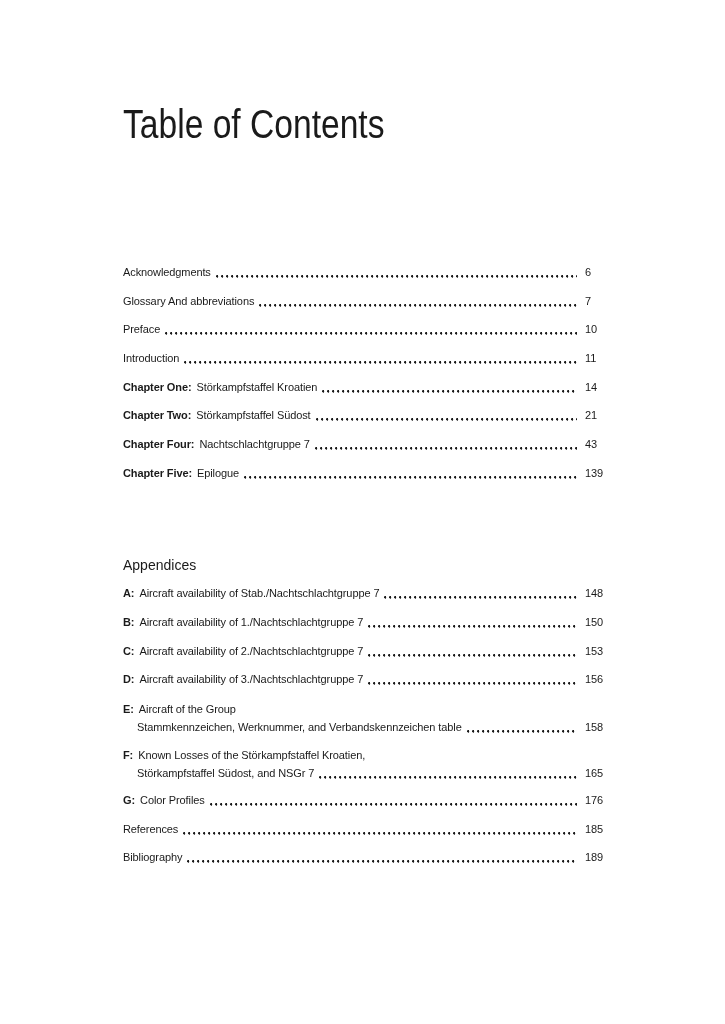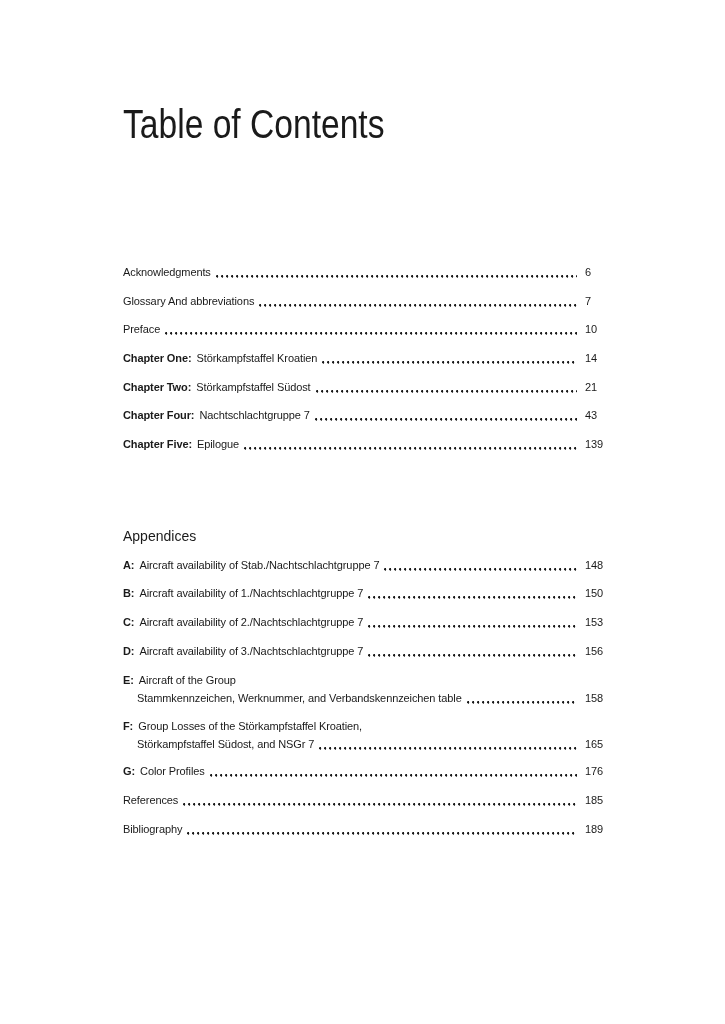--- a/index.html
+++ b/index.html
@@ -83,20 +83,26 @@
           <span class="leader"></span>
           <span class="pg">7</span>
         </div>
         <div class="row">
           <span class="lbl"></span>
           <span class="txt">Preface</span>
           <span class="leader"></span>
           <span class="pg">10</span>
         </div>
         <div class="row">
+          <span class="lbl"></span>
+          <span class="txt">Introduction</span>
+          <span class="leader"></span>
+          <span class="pg">11</span>
+        </div>
+        <div class="row">
           <span class="lbl">Chapter One:</span>
           <span class="txt">Störkampfstaffel Kroatien</span>
           <span class="leader"></span>
           <span class="pg">14</span>
         </div>
         <div class="row">
           <span class="lbl">Chapter Two:</span>
           <span class="txt">Störkampfstaffel Südost</span>
           <span class="leader"></span>
           <span class="pg">21</span>
@@ -147,21 +153,21 @@
           </div>
           <div class="row row2">
             <span class="txt">Stammkennzeichen, Werknummer, and Verbandskennzeichen table</span>
             <span class="leader"></span>
             <span class="pg">158</span>
           </div>
         </div>
         <div class="entry2">
           <div class="row row1">
             <span class="lbl">F:</span>
-            <span class="txt">Group Losses of the Störkampfstaffel Kroatien,</span>
+            <span class="txt">Known Losses of the Störkampfstaffel Kroatien,</span>
           </div>
           <div class="row row2">
             <span class="txt">Störkampfstaffel Südost, and NSGr 7</span>
             <span class="leader"></span>
             <span class="pg">165</span>
           </div>
         </div>
         <div class="row">
           <span class="lbl">G:</span>
           <span class="txt">Color Profiles</span>

